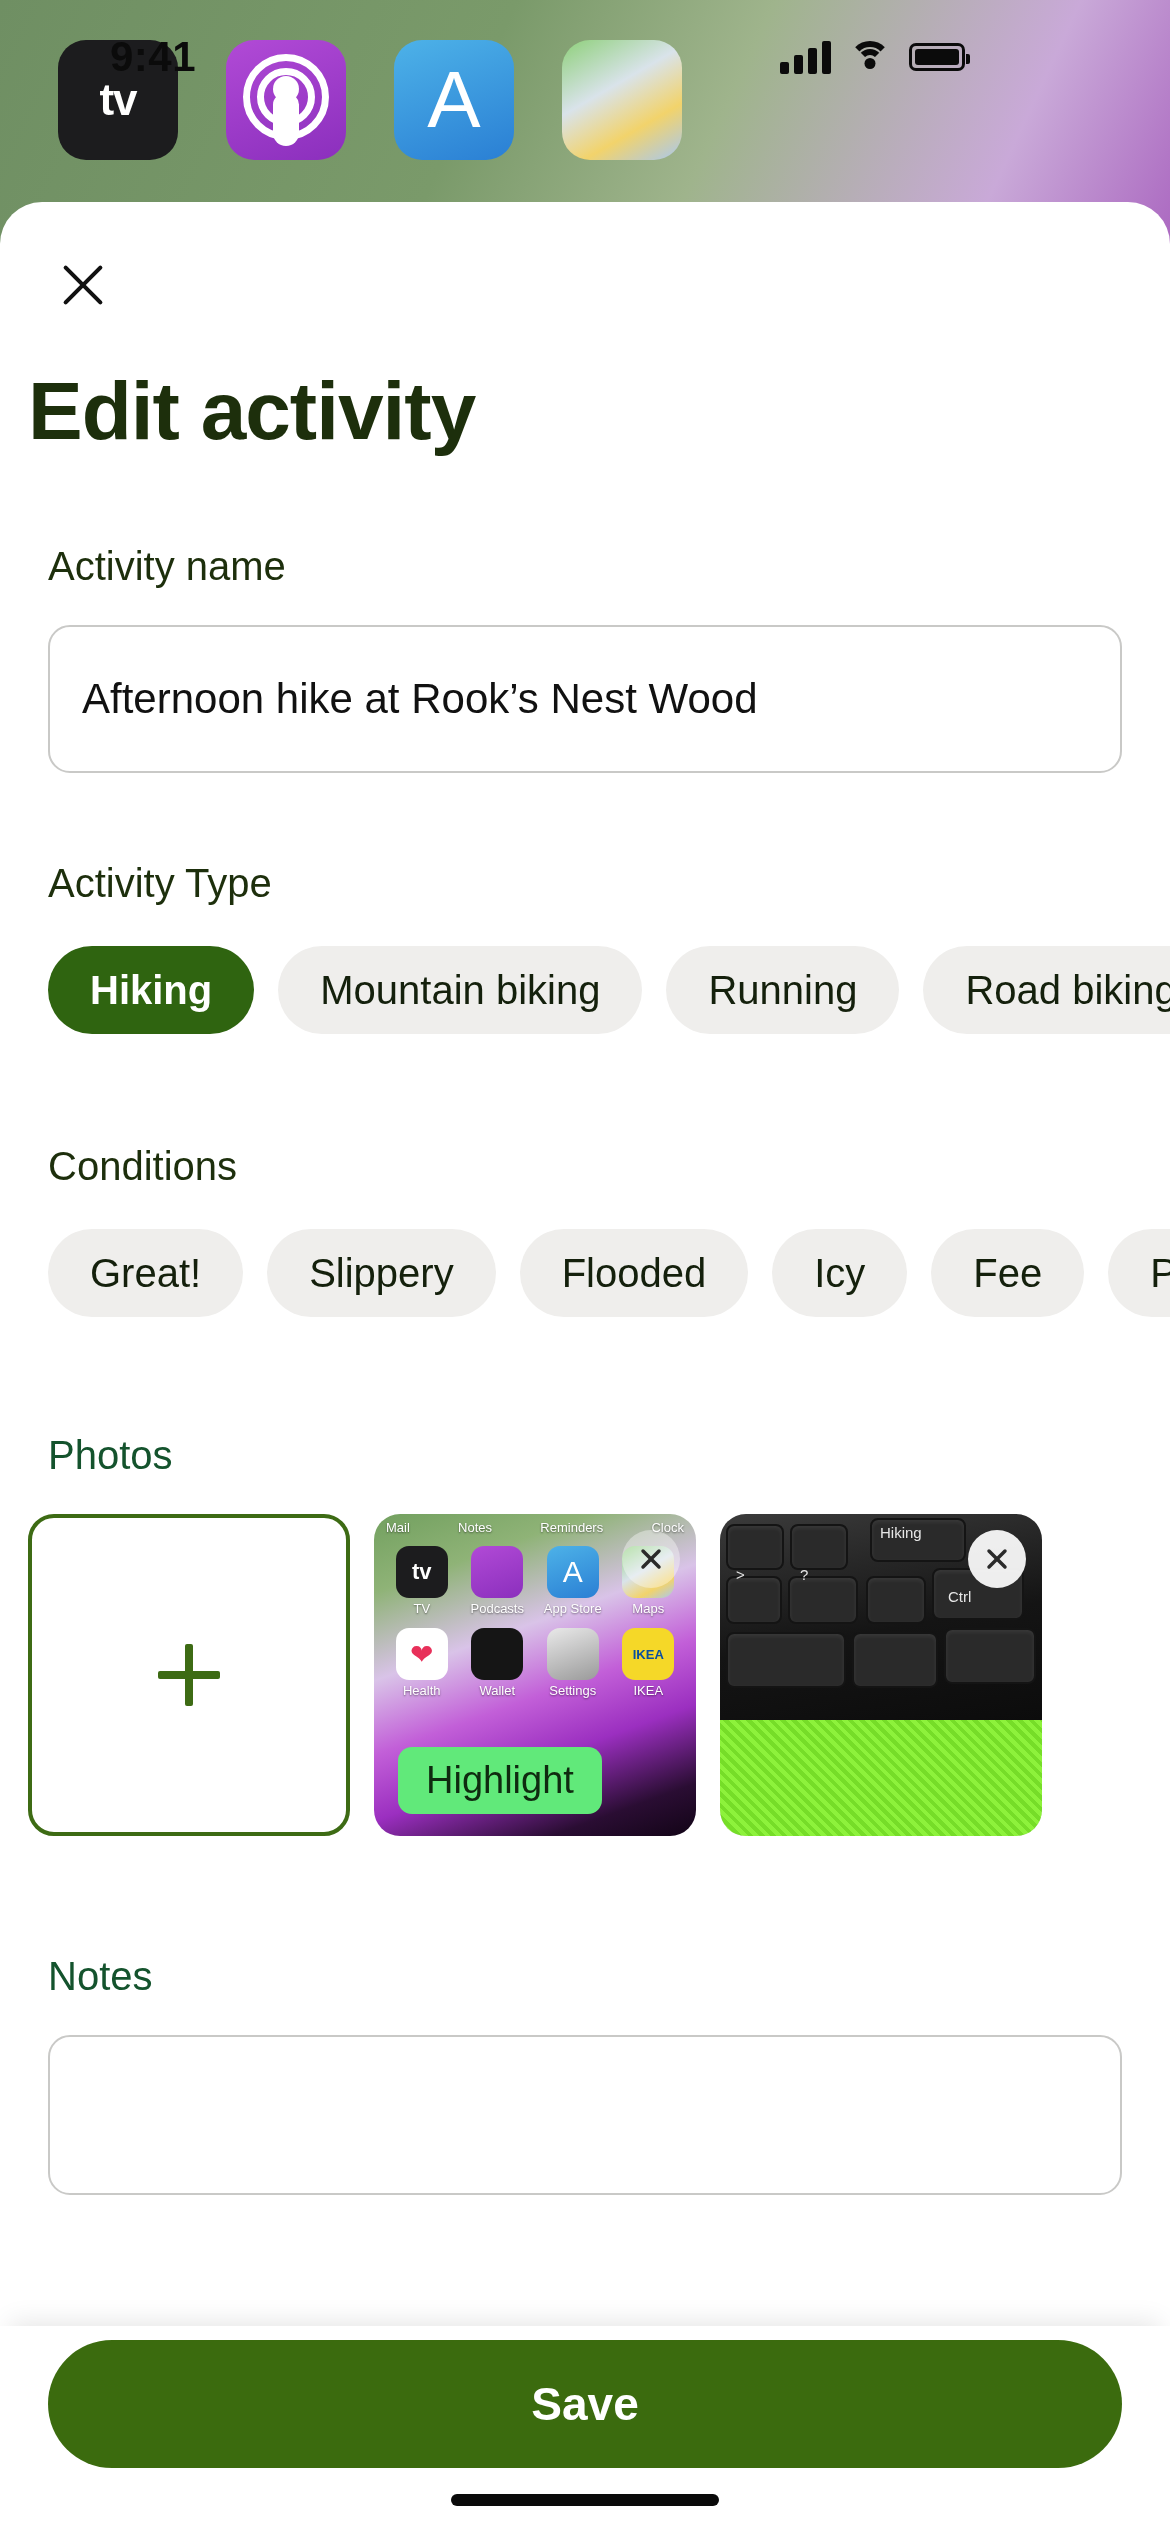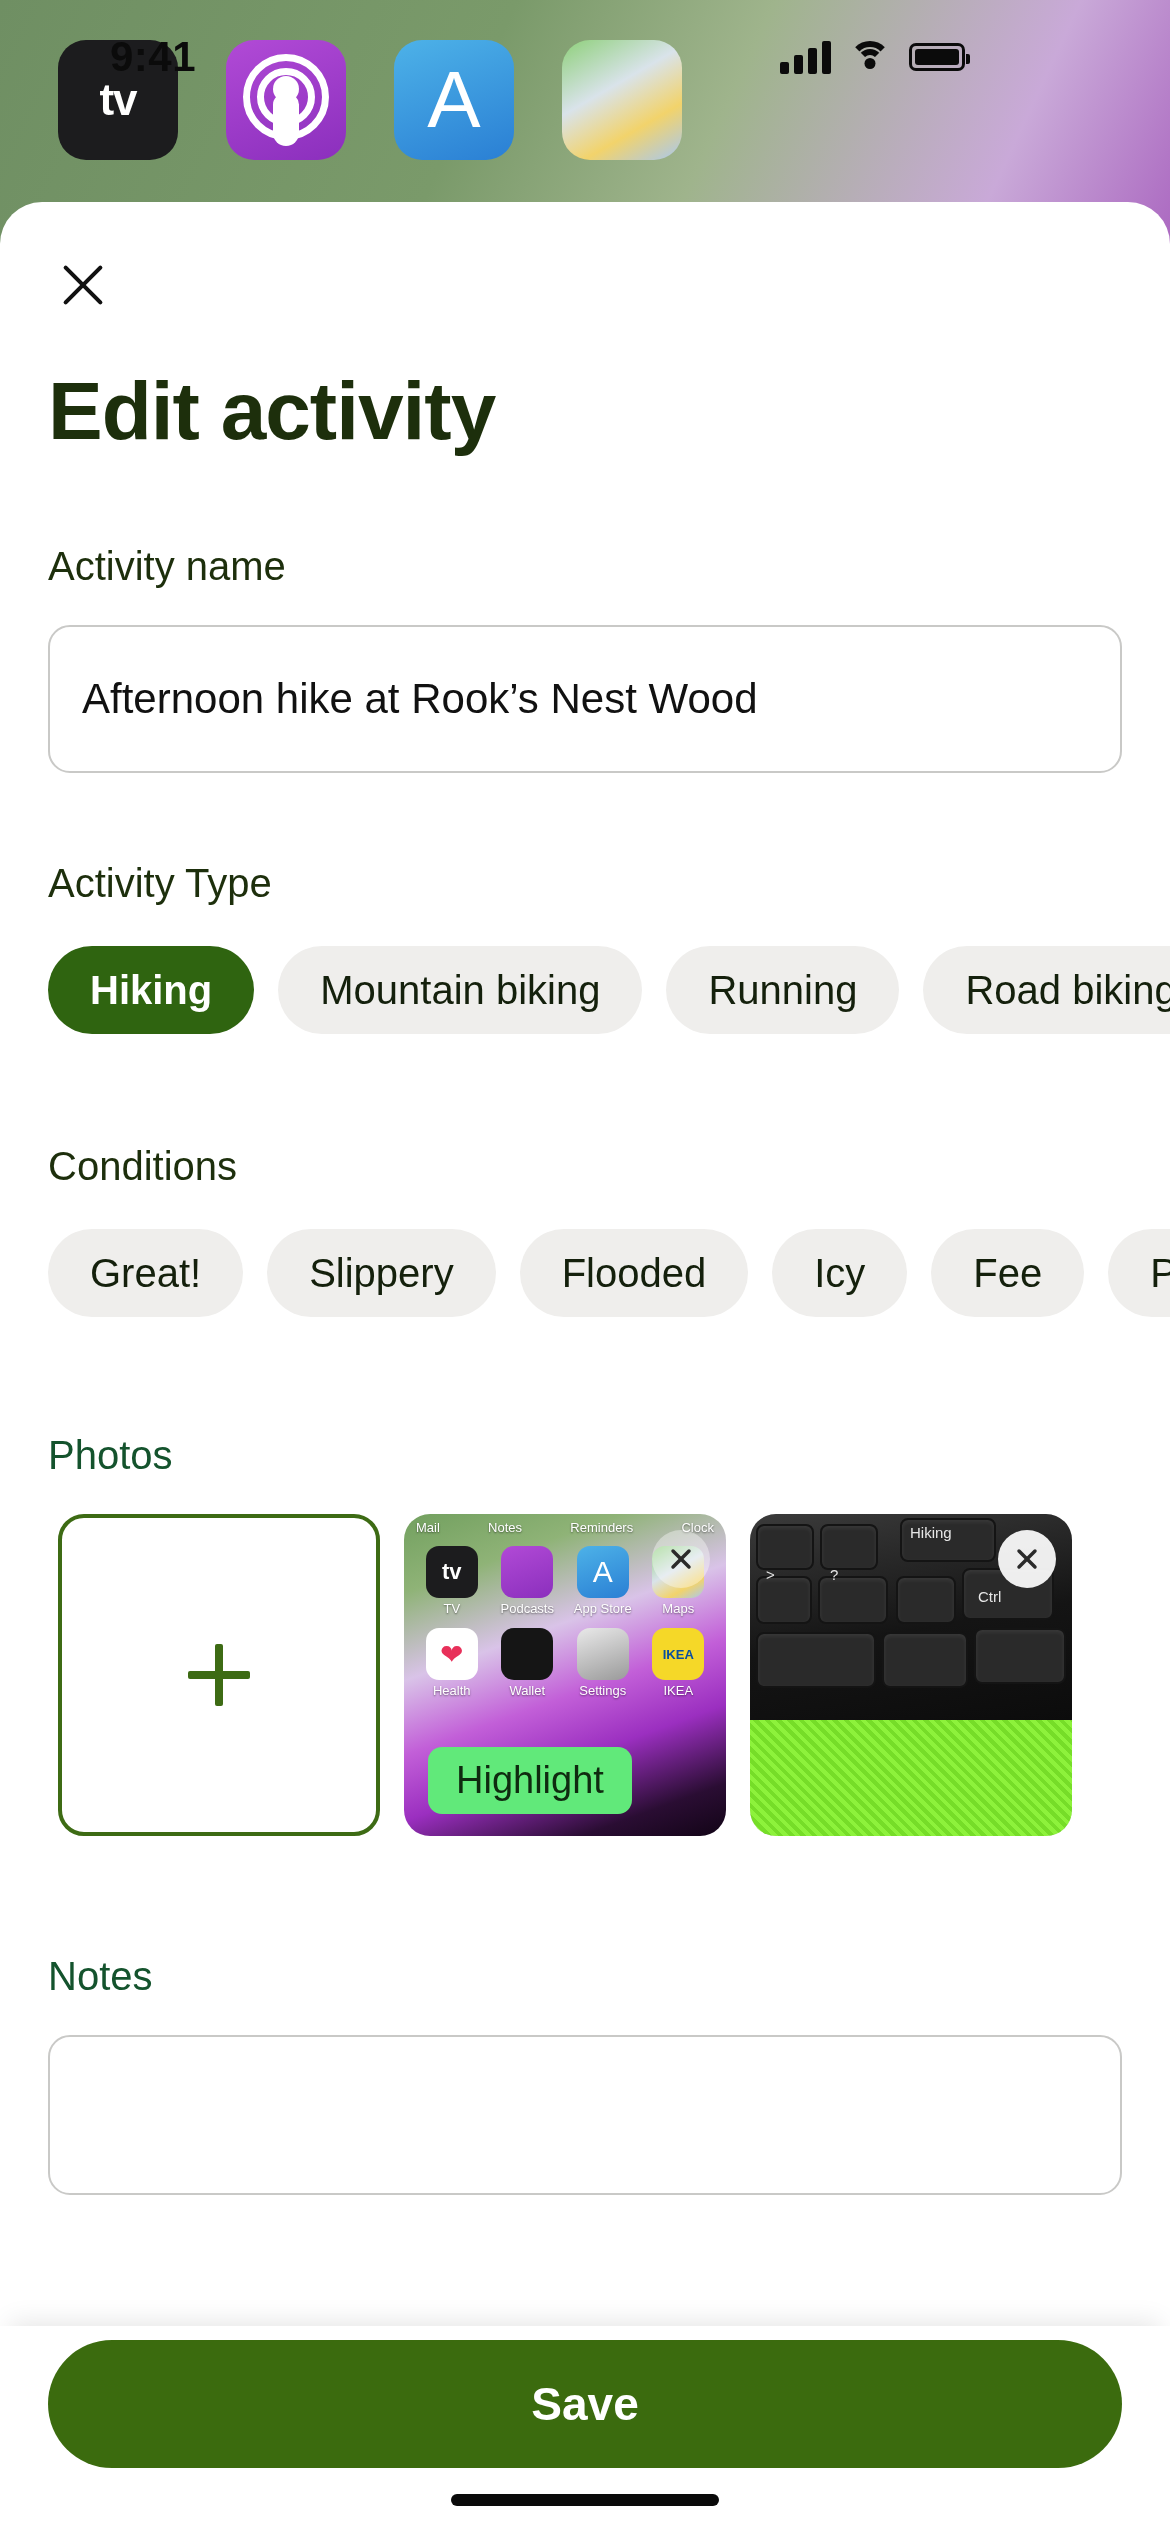--- a/index.html
+++ b/index.html
@@ -86,21 +86,21 @@
     overflow: hidden;
   }
 
   #close-button {
     margin: 48px 0 0 48px; width: 70px; height: 70px;
     display: flex; align-items: center; justify-content: center; cursor: pointer;
   }
   #close-button svg { width: 52px; height: 52px; }
 
   h1#page-title {
-    margin: 44px 0 0 48px;
+    margin: 44px 0 0 28px;
     font-size: 82px; font-weight: 700; color: #1d2f0c; letter-spacing: -1px;
   }
 
   .section-label {
     margin: 0 0 0 48px;
     font-size: 40px; font-weight: 400; color: #1d2f0c;
   }
   .section-label.dark { color: #14532d; }
 
   #name-section { margin-top: 86px; }
@@ -125,21 +125,21 @@
     flex: 0 0 auto;
     height: 88px; padding: 0 42px; border-radius: 44px;
     background: #efeeec; color: #14200c;
     display: flex; align-items: center; justify-content: center;
     font-size: 40px; white-space: nowrap; cursor: pointer;
   }
   .chip.selected { background: #2f6410; color: #ffffff; font-weight: 700; }
 
   #photos-section { margin-top: 116px; }
   .photo-row {
-    display: flex; gap: 24px; margin: 36px 0 0 58px;
+    display: flex; gap: 24px; margin: 36px 0 0 28px;
     width: 1078px; overflow: hidden;
   }
   .photo-tile {
     flex: 0 0 auto; width: 322px; height: 322px;
     border-radius: 26px; position: relative; overflow: hidden;
   }
   #add-photo {
     border: 4px solid #3d6b14; background: #fff;
     display: flex; align-items: center; justify-content: center; cursor: pointer;
   }

